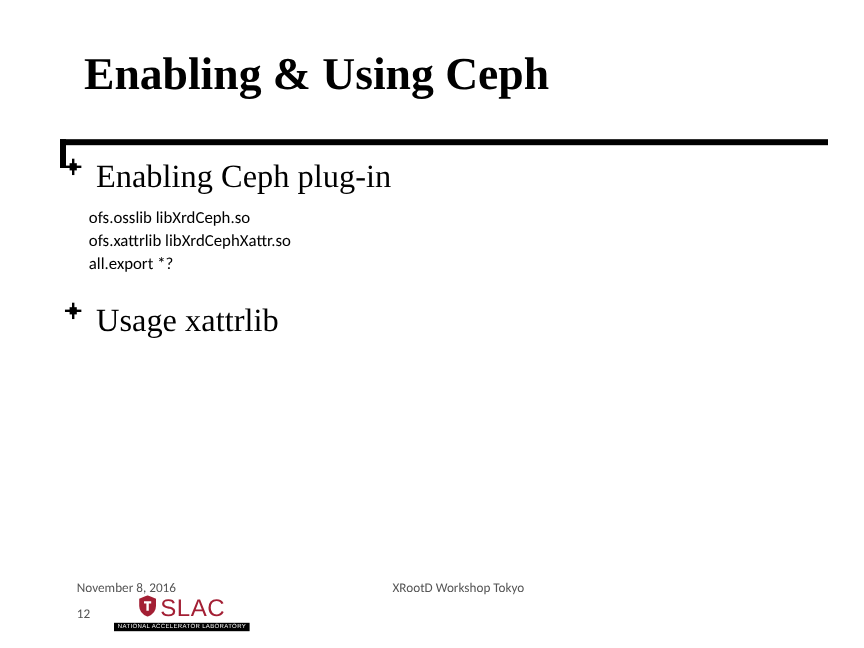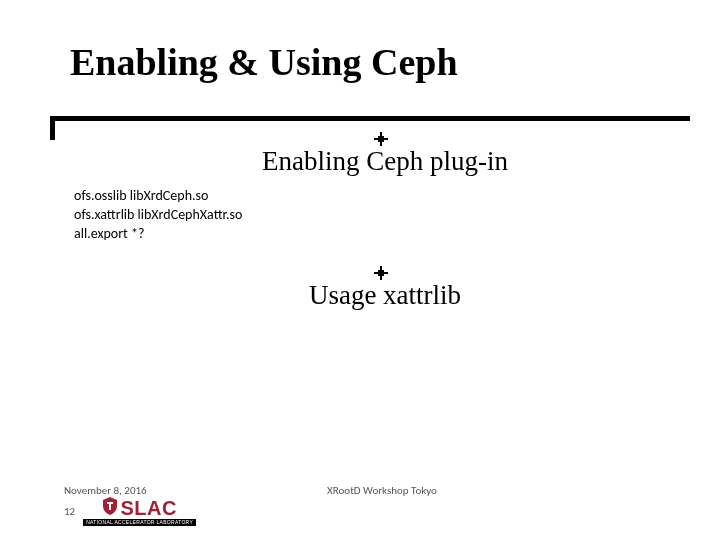--- a/index.html
+++ b/index.html
@@ -39,23 +39,22 @@
     color: #000;
     margin-left: 20px;
     margin-bottom: 48px;
     font-family: Georgia, serif;
   }
   .section {
     margin-bottom: 22px;
   }
   .section-header {
     display: flex;
-    align-items: center;
+    align-items: flex-start;
     margin-bottom: 10px;
-    flex-direction: column;
   }
   .bullet {
     width: 14px;
     height: 14px;
     margin-right: 12px;
     margin-left: 4px;
     display: inline-block;
   }
   .bullet svg { display: block; }
   h2 {
@@ -86,31 +85,31 @@
     flex-direction: column;
   }
   .footer-center {
     position: absolute;
     left: 50%;
     transform: translateX(-50%);
   }
   .footer-right {
     display: flex;
     align-items: center;
-    gap: 8px;
+    gap: 20px;
   }
   .logo {
     display: flex;
     flex-direction: column;
     align-items: center;
     line-height: 1;
   }
   .logo-text {
     font-family: Arial, sans-serif;
-    font-weight: bold;
+    font-weight: normal;
     color: #a31f34;
     font-size: 20px;
     letter-spacing: 0.5px;
     display: flex;
     align-items: center;
   }
   .logo-shield {
     display: inline-block;
     margin-right: 2px;
   }

